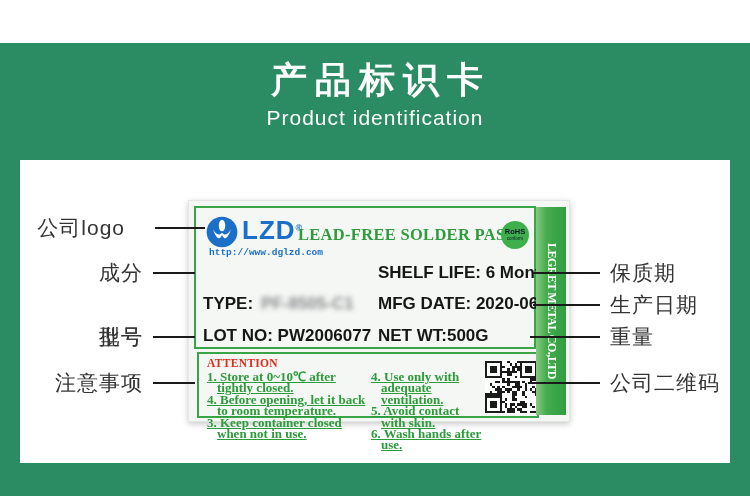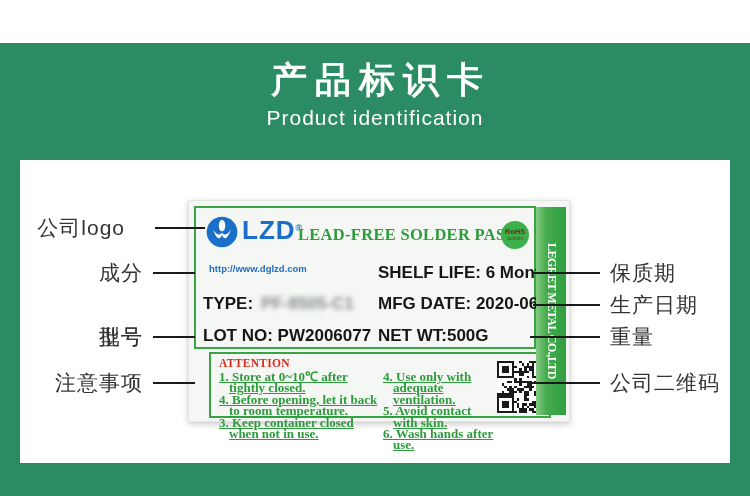--- a/index.html
+++ b/index.html
@@ -12,38 +12,38 @@
   .title-block { position:absolute; left:0; top:14px; width:100%; text-align:center; color:#ffffff; }
   .page-title { font-size:36px; font-weight:600; letter-spacing:8px; padding-left:12px; line-height:46px; }
   .page-subtitle { font-size:21px; font-weight:400; letter-spacing:1px; line-height:26px; margin-top:2px; }
 
   .content-white { position:absolute; left:20px; top:117px; width:710px; height:303px; background:#ffffff; }
 
   
   .label { position:absolute; left:168px; top:40px; width:382px; height:222px;
            background:#f4f7f3; box-shadow:0 2px 6px rgba(0,0,0,0.22); border:1px solid #e3e6e2; }
   .main-box { position:absolute; left:5px; top:5px; width:342px; height:143px; border:2px solid #3aa546; }
-  .attention-box { position:absolute; left:20px; top:151px; width:342px; height:66px; border:2px solid #3aa546;padding-left:8px; }
+  .attention-box { position:absolute; left:8px; top:151px; width:342px; height:66px; border:2px solid #3aa546;padding-left:8px; }
   .green-strip { position:absolute; left:347px; top:6px; width:30px; height:208px;
                  background:linear-gradient(to right,#85ca81 0%,#46ab4e 35%,#2f9e41 100%);
                  display:flex; align-items:center; justify-content:center; }
   .strip-text { writing-mode:vertical-rl; text-orientation:mixed; color:#ffffff;
                 font-family:"Liberation Serif", serif; font-weight:700; font-size:12px;
                 letter-spacing:-0.5px; white-space:nowrap; }
 
   
   .logo-icon { position:absolute; left:10px; top:8px; width:32px; height:32px; }
   .brand-wrap { position:absolute; left:46px; top:8px; color:#1c6fc9; font-weight:700;
                 font-size:26px; letter-spacing:1px; line-height:28px; }
   .brand-reg { font-size:9px; vertical-align:top; position:relative; top:-2px; }
-  .website { position:absolute; left:13px; top:55px; color:#1c6fc9; font-weight:700; font-size:9.5px; }
+  .website { position:absolute; left:13px; top:39px; color:#1c6fc9; font-weight:700; font-size:9.5px;font-family:Liberation Mono, monospace; }
   .product-title { position:absolute; left:102px; top:17px; color:#2e9b3c;
                    font-family:"Liberation Serif", serif; font-weight:700; font-size:16.5px; letter-spacing:0.3px; }
   .rohs-badge { position:absolute; left:305px; top:13px; width:28px; height:28px; border-radius:50%;
-                background:#3db04b; color:#7f1d1d; text-align:center;
+                background:#3db04b; color:#0f172a; text-align:center;
                 display:flex; flex-direction:column; align-items:center; justify-content:center; }
   .rohs-line1 { font-size:7.5px; font-weight:700; line-height:8px; }
   .rohs-line2 { font-size:4.5px; line-height:6px; }
 
   
   .lrow { position:absolute; left:0; width:100%; height:22px; }
   .lrow .cell-l { position:absolute; left:7px; top:0; font-size:17px; font-weight:700; color:#161616; white-space:nowrap; }
   .lrow .cell-r { position:absolute; left:182px; top:0; font-size:17px; font-weight:700; color:#161616; white-space:nowrap; }
   .row-alloy { top:55px; } .row-type { top:86px; } .row-lot { top:118px; }
   .blur-val { display:inline-block; margin-left:8px; color:#6a6f74; filter:blur(2.6px); opacity:0.8; }

